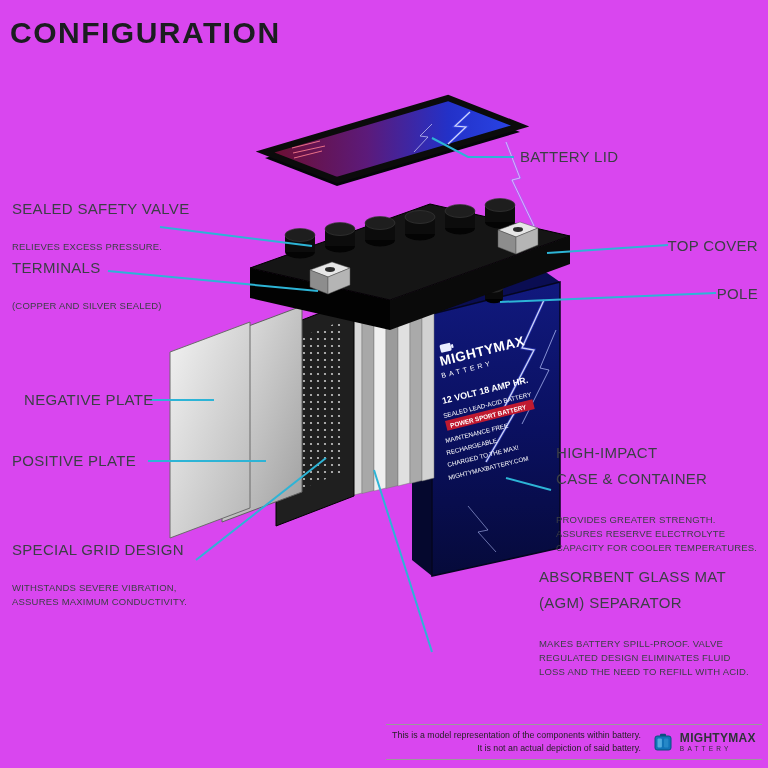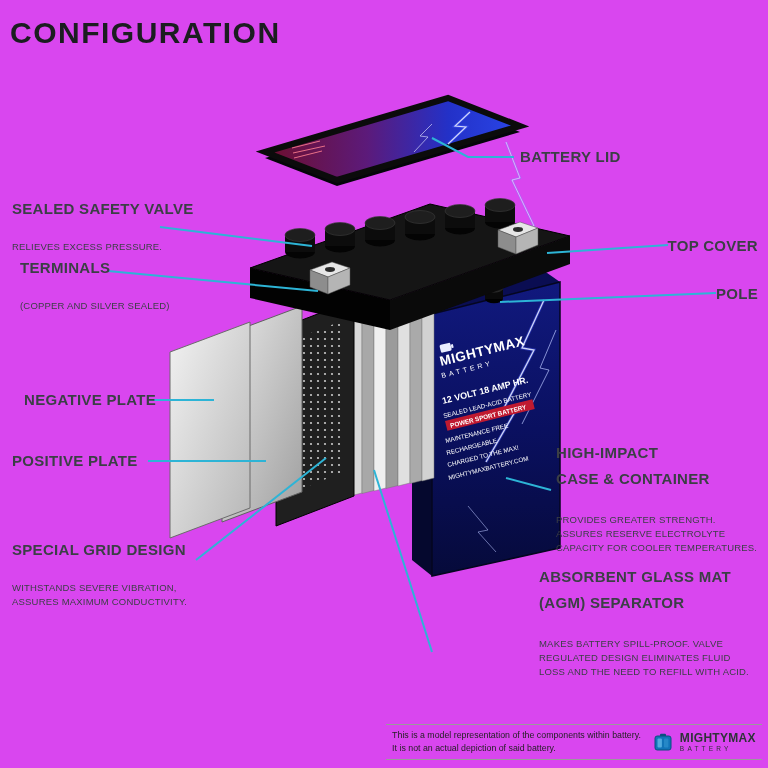--- a/index.html
+++ b/index.html
@@ -3,31 +3,31 @@
 <meta charset="utf-8">
 <style>
   * { box-sizing: border-box; margin: 0; padding: 0; }
   html,body { background:#ffffff; }
   body { font-family:"Liberation Sans", sans-serif; }
   .canvas { position:relative; width:768px; height:768px; background:#d946ef; overflow:hidden; }
   .art { position:absolute; left:0; top:0; }
   .title { position:absolute; left:10px; top:16px; font-size:30px; font-weight:700;
            letter-spacing:1.5px; color:#1b1d20; }
   .label { position:absolute; color:#3b3f45; }
-  .label .head { font-size:15px; font-weight:700; letter-spacing:.3px; line-height:1.3;
+  .label .head { font-size:15px; font-weight:400; letter-spacing:.3px; line-height:1.3;
                  white-space:pre-line; }
   .label .head.tall { line-height:1.72; }
   .label .sub { font-size:9.5px; font-weight:400; letter-spacing:.2px; line-height:1.5;
                 white-space:pre-line; margin-top:21px; }
   .label.right { text-align:left; }
   .footer { position:absolute; left:386px; top:724px; width:376px;
             border-top:1px solid #9a9a9a; border-bottom:1px solid #9a9a9a;
             display:flex; align-items:center; justify-content:center; gap:12px;
             padding:4px 4px; }
-  .disclaimer { font-size:8.8px; line-height:1.45; color:#1f1f1f; text-align:left; }
+  .disclaimer { font-size:8.8px; line-height:1.45; color:#1f1f1f; text-align:right; }
   .logo { display:flex; align-items:center; gap:5px; }
   .logo-top { font-size:12px; font-weight:700; color:#2e3338; letter-spacing:.3px; }
   .logo-bottom { font-size:6.5px; letter-spacing:3.2px; color:#2e3338; }
 </style>
 </head>
 <body>
 
 <div class="canvas">
 
   <div class="title">CONFIGURATION</div>
@@ -200,21 +200,21 @@
 
   <div class="label" style="left:520px;top:147px">
     <div class="head">BATTERY LID</div>
   </div>
 
   <div class="label" style="left:12px;top:199px">
     <div class="head">SEALED SAFETY VALVE</div>
     <div class="sub">RELIEVES EXCESS PRESSURE.</div>
   </div>
 
-  <div class="label" style="left:20px;top:258px">
+  <div class="label" style="left:12px;top:258px">
     <div class="head">TERMINALS</div>
     <div class="sub">(COPPER AND SILVER SEALED)</div>
   </div>
 
   <div class="label right" style="right:10px;top:236px">
     <div class="head">TOP COVER</div>
   </div>
 
   <div class="label right" style="right:10px;top:284px">
     <div class="head">POLE</div>

